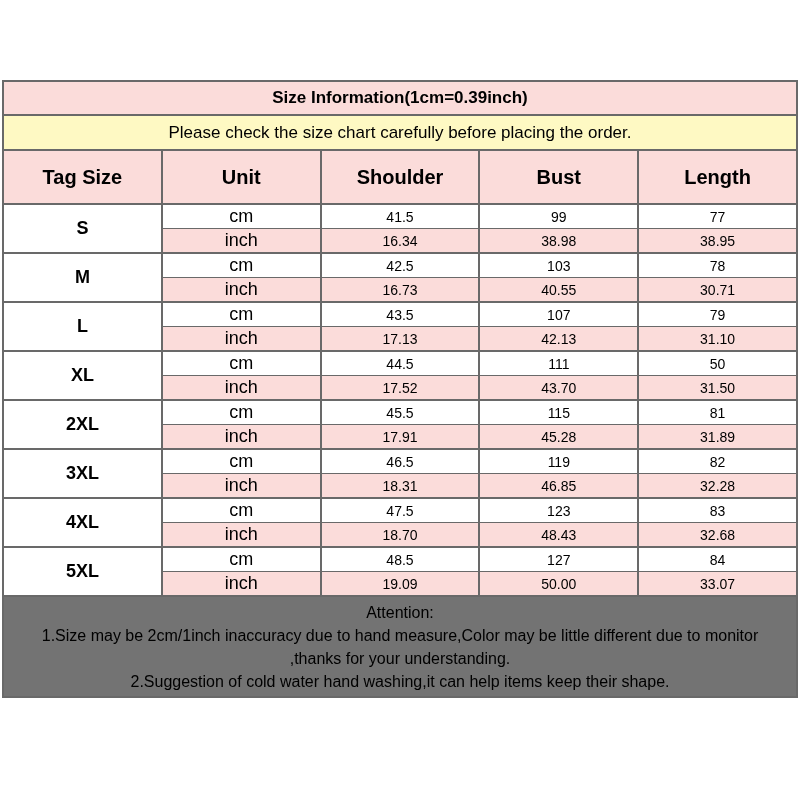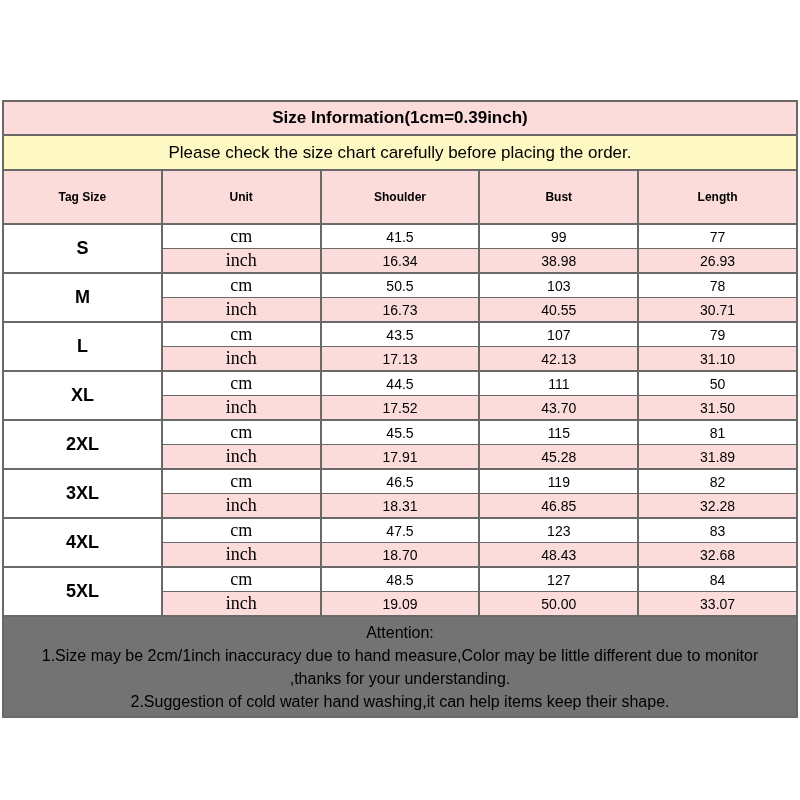--- a/index.html
+++ b/index.html
@@ -12,21 +12,21 @@
     width: 800px;
     height: 800px;
     background: #ffffff;
     overflow: hidden;
     font-family: "Liberation Sans", sans-serif;
     color: #000000;
   }
   table.size-table {
     position: absolute;
     left: 2px;
-    top: 100px;
+    top: 80px;
     width: 796px;
     border-collapse: collapse;
     table-layout: fixed;
   }
   table.size-table col { width: 20%; }
   table.size-table td {
     border: 2px solid #696969;
     text-align: center;
     vertical-align: middle;
     padding: 0;
@@ -40,33 +40,33 @@
   }
   .subtitle-cell {
     height: 33px;
     background: #fef9c3;
     font-size: 17px;
   }
   .header-cell {
     height: 52px;
     background: #fbdcda;
     font-weight: bold;
-    font-size: 12px;
+    font-size: 20px;
   }
   .tag-cell {
     background: #ffffff;
     font-weight: bold;
     font-size: 18px;
   }
   tr.row-cm td { background: #ffffff; height: 23px; }
   tr.row-inch td { background: #fbdcda; height: 23px; }
   
   tr.row-cm td.unit-cell, tr.row-cm td.value-cell { border-bottom-width: 1px; }
   tr.row-inch td.unit-cell, tr.row-inch td.value-cell { border-top-width: 1px; }
-  .unit-cell { font-size: 18px; font-family: Liberation Serif, serif; }
+  .unit-cell { font-size: 18px; }
   .value-cell { font-size: 14px; }
   .notes-cell {
     height: 99px;
     background: #737373;
     text-align: left;
     vertical-align: top;
     padding: 6px 8px 4px 6px;
     font-size: 16px;
   }
   .note-line {
@@ -106,26 +106,26 @@
           <td class="tag-cell" rowspan="2">S</td>
           <td class="unit-cell">cm</td>
           <td class="value-cell">41.5</td>
           <td class="value-cell">99</td>
           <td class="value-cell">77</td>
         </tr>
         <tr class="row-inch">
           <td class="unit-cell">inch</td>
           <td class="value-cell">16.34</td>
           <td class="value-cell">38.98</td>
-          <td class="value-cell">26.93</td>
+          <td class="value-cell">38.95</td>
         </tr>
         <tr class="row-cm">
           <td class="tag-cell" rowspan="2">M</td>
           <td class="unit-cell">cm</td>
-          <td class="value-cell">50.5</td>
+          <td class="value-cell">42.5</td>
           <td class="value-cell">103</td>
           <td class="value-cell">78</td>
         </tr>
         <tr class="row-inch">
           <td class="unit-cell">inch</td>
           <td class="value-cell">16.73</td>
           <td class="value-cell">40.55</td>
           <td class="value-cell">30.71</td>
         </tr>
         <tr class="row-cm">

